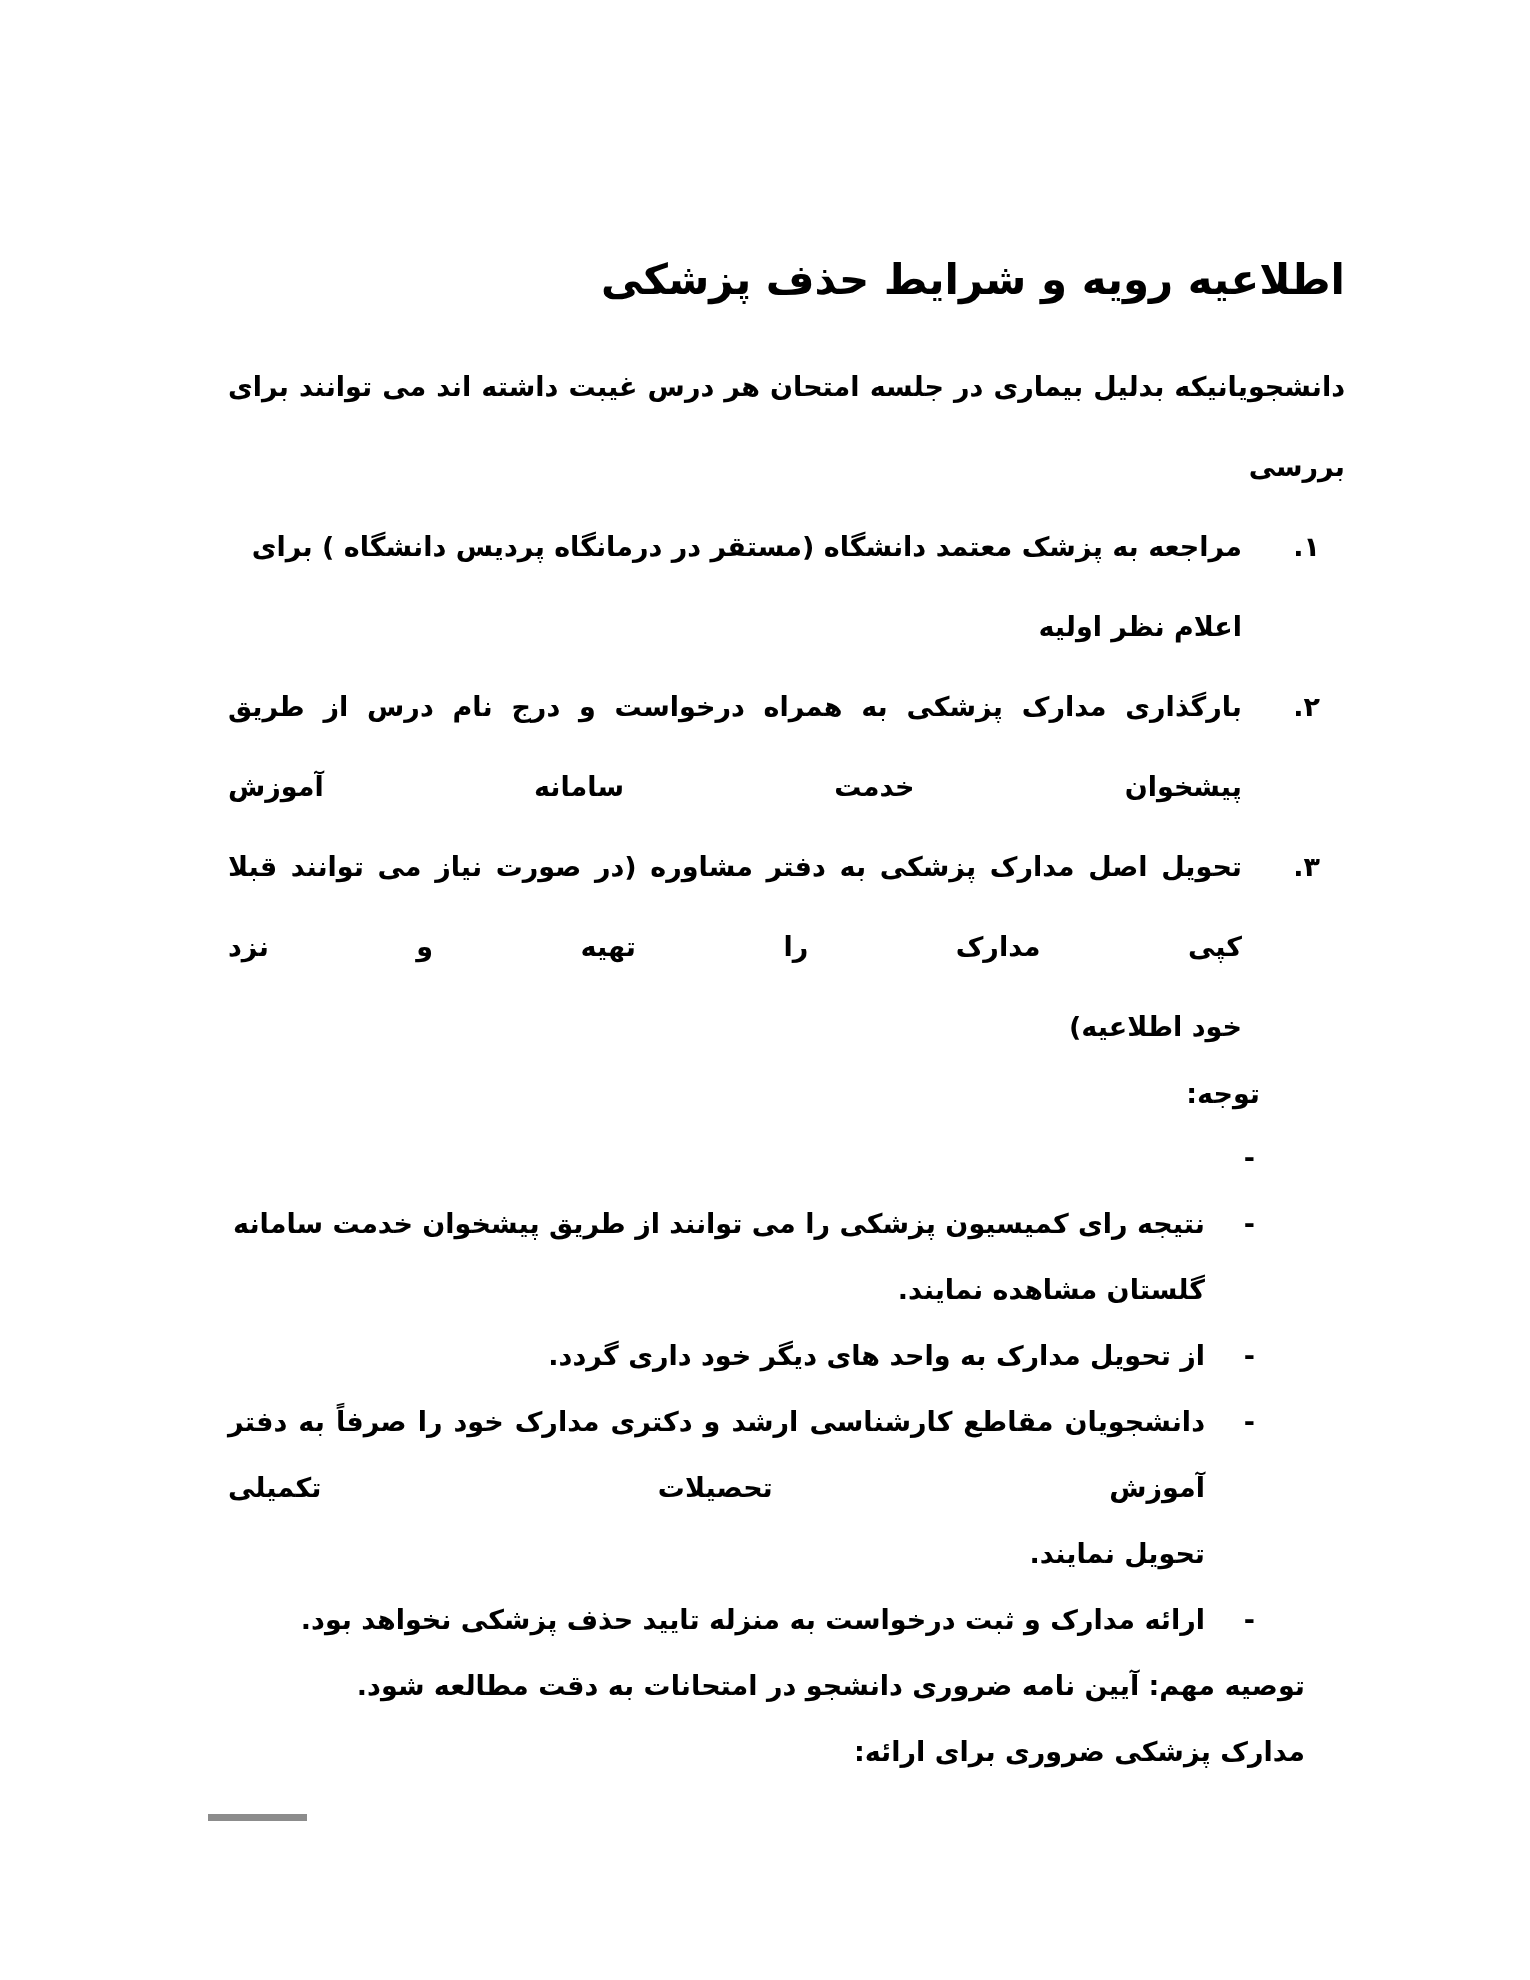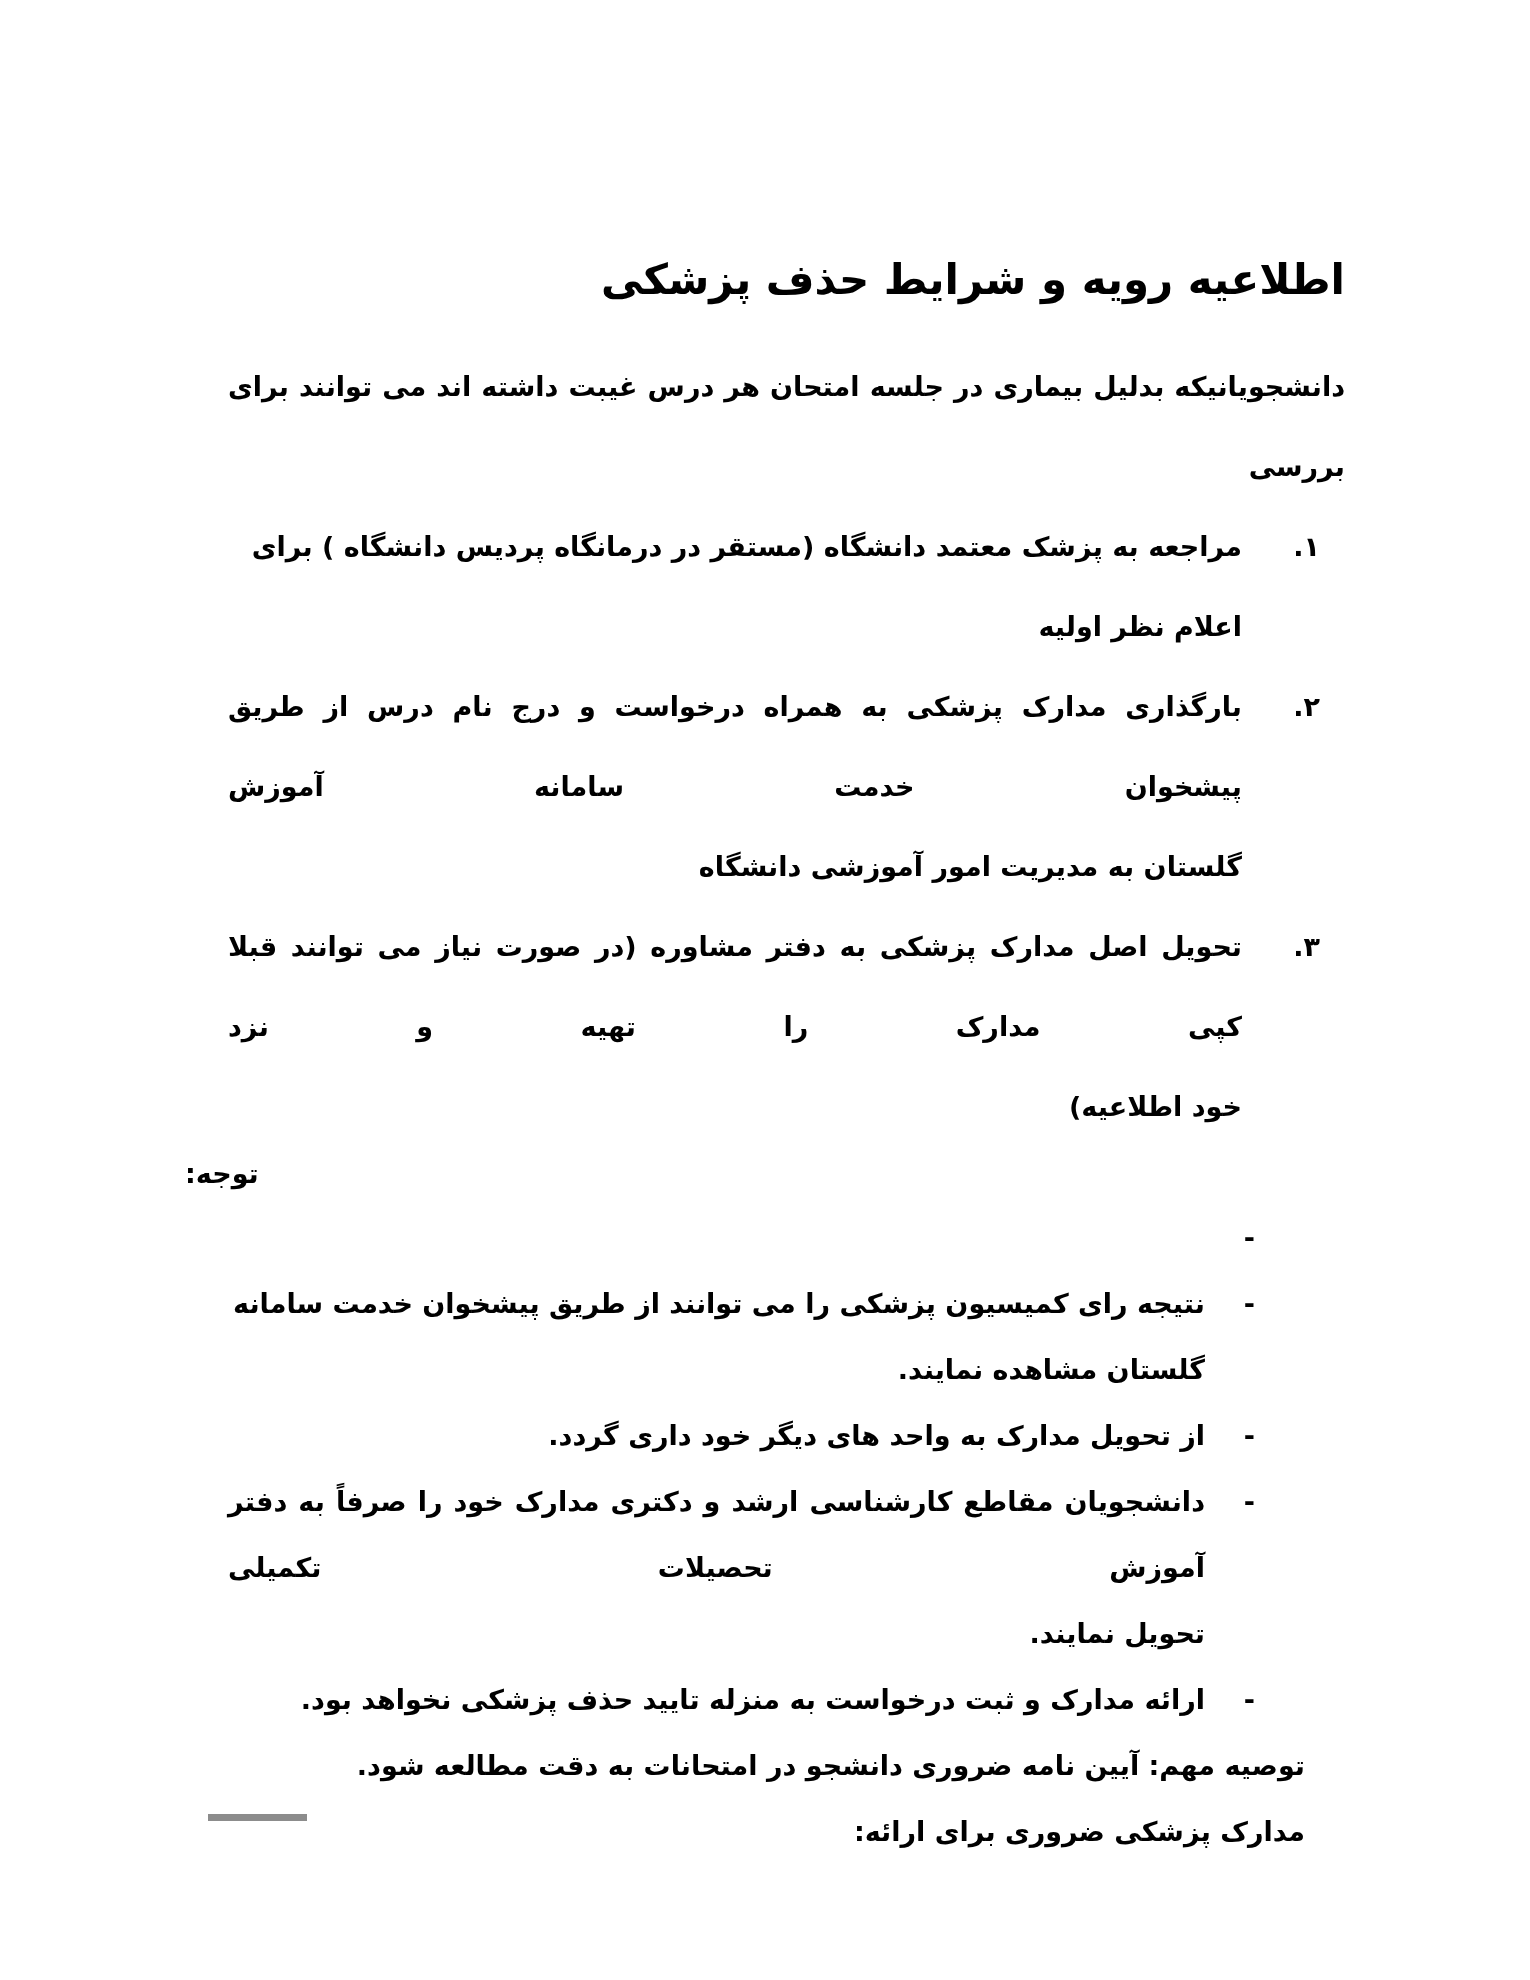--- a/index.html
+++ b/index.html
@@ -48,21 +48,21 @@
     flex: 0 0 78px;
     text-align: right;
   }
   .step .txt {
     flex: 1;
     min-width: 0;
   }
   .notes-heading {
     margin: -4px 85px 0 0;
     line-height: 62px;
-    text-align: left;
+    text-align: right;
   }
   .note {
     display: flex;
     padding-right: 90px;
     line-height: 66px;
   }
   .note .dash {
     flex: 0 0 50px;
     text-align: right;
   }
@@ -104,21 +104,20 @@
     <div class="step">
       <span class="num">۱.</span>
       <div class="txt">
         <div class="ln">مراجعه به  پزشک معتمد دانشگاه (مستقر در درمانگاه پردیس دانشگاه ) برای اعلام نظر اولیه</div>
       </div>
     </div>
     <div class="step">
       <span class="num">۲.</span>
       <div class="txt">
         <div class="ln j">بارگذاری مدارک پزشکی به همراه درخواست و درج نام درس از طریق پیشخوان خدمت سامانه آموزش</div>
-        <div class="ln">گلستان به مدیریت امور آموزشی دانشگاه</div>
       </div>
     </div>
     <div class="step">
       <span class="num">۳.</span>
       <div class="txt">
         <div class="ln j">تحویل اصل مدارک پزشکی به دفتر مشاوره (در صورت نیاز می توانند قبلا کپی مدارک را تهیه و نزد</div>
         <div class="ln">خود اطلاعیه)</div>
       </div>
     </div>
   </div>

